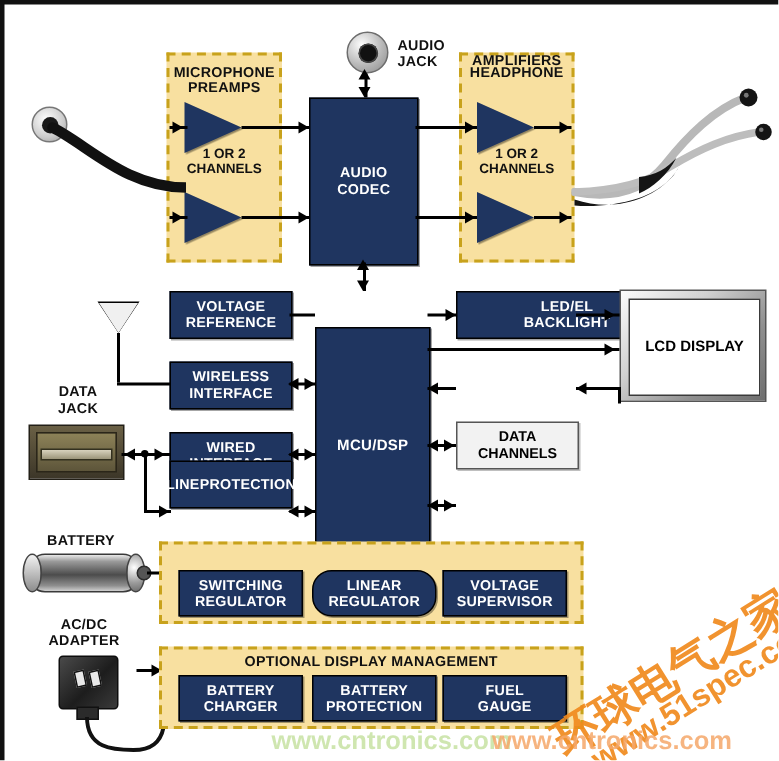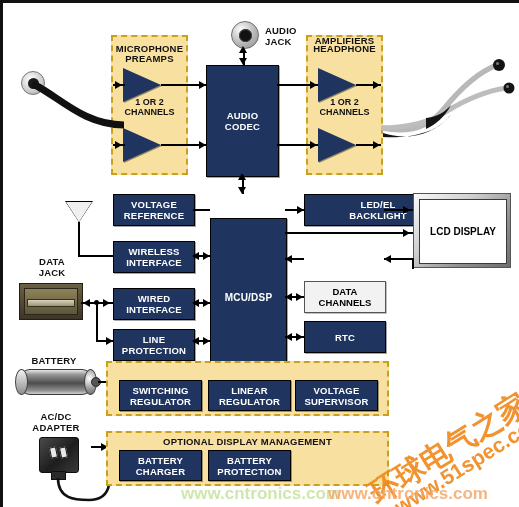--- a/index.html
+++ b/index.html
@@ -306,21 +306,21 @@
     <span>REFERENCE</span>
   </div>
   <div class="nbox" style="left:110px;top:238px;width:80px;height:30px;flex-direction:column;">
     <span>WIRELESS</span>
     <span>INTERFACE</span>
   </div>
   <div class="nbox" style="left:110px;top:285px;width:80px;height:30px;flex-direction:column;">
     <span>WIRED</span>
     <span>INTERFACE</span>
   </div>
-  <div class="nbox" style="left:110px;top:326px;width:80px;height:30px;flex-direction:column;">
+  <div class="nbox" style="left:110px;top:304px;width:80px;height:30px;">
     <span>LINE</span>
     <span>PROTECTION</span>
   </div>
 
   <div class="ln hln abs" style="left:190px;top:252px;width:17px;"></div>
   <div class="arr arr-l abs" style="left:189px;top:249px;"></div>
   <div class="arr arr-r abs" style="left:200px;top:249px;"></div>
 
   <div class="ln hln abs" style="left:190px;top:299px;width:17px;"></div>
   <div class="arr arr-l abs" style="left:189px;top:296px;"></div>
@@ -353,23 +353,20 @@
   <div class="ln hln abs" style="left:190px;top:206px;width:17px;"></div>
 
   <div class="nbox" style="left:301px;top:191px;width:80px;height:30px;flex-direction:column;padding-left:33px;">
     <span>LED/EL</span>
     <span>BACKLIGHT</span>
   </div>
   <div class="gbox" style="left:301px;top:278px;width:80px;height:30px;flex-direction:column;">
     <span>DATA</span>
     <span>CHANNELS</span>
   </div>
-  <div class="nbox" style="left:301px;top:318px;width:80px;height:30px;">
-    <span>RTC</span>
-  </div>
 
   <div class="ln hln abs" style="left:282px;top:206px;width:19px;"></div>
   <div class="arr arr-r abs" style="left:294px;top:203px;"></div>
 
   <div class="ln hln abs" style="left:282px;top:255px;width:19px;"></div>
   <div class="arr arr-l abs" style="left:282px;top:252px;"></div>
 
   <div class="ln hln abs" style="left:282px;top:293px;width:19px;"></div>
   <div class="arr arr-l abs" style="left:282px;top:290px;"></div>
   <div class="arr arr-r abs" style="left:293px;top:290px;"></div>
@@ -392,21 +389,21 @@
 
   <div class="ln hln abs" style="left:381px;top:255px;width:29px;"></div>
   <div class="ln vln abs" style="left:409px;top:255px;height:11px;"></div>
   <div class="arr arr-l abs" style="left:381px;top:252px;"></div>
 
   <div class="ybox" style="left:103px;top:358px;width:283px;height:55px;"></div>
   <div class="nbox" style="left:116px;top:377px;width:81px;height:29px;flex-direction:column;">
     <span>SWITCHING</span>
     <span>REGULATOR</span>
   </div>
-  <div class="nbox" style="left:205px;top:377px;width:81px;height:29px;flex-direction:column;">
+  <div class="nbox" style="left:205px;top:377px;width:81px;height:29px;flex-direction:column;border-radius:13px;">
     <span>LINEAR</span>
     <span>REGULATOR</span>
   </div>
   <div class="nbox" style="left:292px;top:377px;width:81px;height:29px;flex-direction:column;">
     <span>VOLTAGE</span>
     <span>SUPERVISOR</span>
   </div>
 
   <div class="lbl" style="left:16px;top:352px;width:70px;">BATTERY</div>
   <div class="bat-body" style="left:16px;top:366px;width:72px;height:24px;"></div>
@@ -431,19 +428,23 @@
   <div class="ybox" style="left:103px;top:428px;width:283px;height:55px;"></div>
   <div class="ytitle" style="left:103px;top:433px;width:283px;">OPTIONAL DISPLAY MANAGEMENT</div>
   <div class="nbox" style="left:116px;top:447px;width:81px;height:29px;flex-direction:column;">
     <span>BATTERY</span>
     <span>CHARGER</span>
   </div>
   <div class="nbox" style="left:205px;top:447px;width:81px;height:29px;flex-direction:column;">
     <span>BATTERY</span>
     <span>PROTECTION</span>
   </div>
+  <div class="nbox" style="left:292px;top:447px;width:81px;height:29px;flex-direction:column;">
+    <span>FUEL</span>
+    <span>GAUGE</span>
+  </div>
 
   <div class="wm-diag" style="left:380px;top:470px;font-size:30px;">环球电气之家</div>
   <div class="wm-diag" style="left:400px;top:492px;font-size:21px;">www.51spec.com</div>
   <div class="wm-g" style="left:178px;top:481px;">www.cntronics.com</div>
   <div class="wm-h" style="left:325px;top:481px;">www.cntronics.com</div>
 
 </div>
 
 </body></html>

